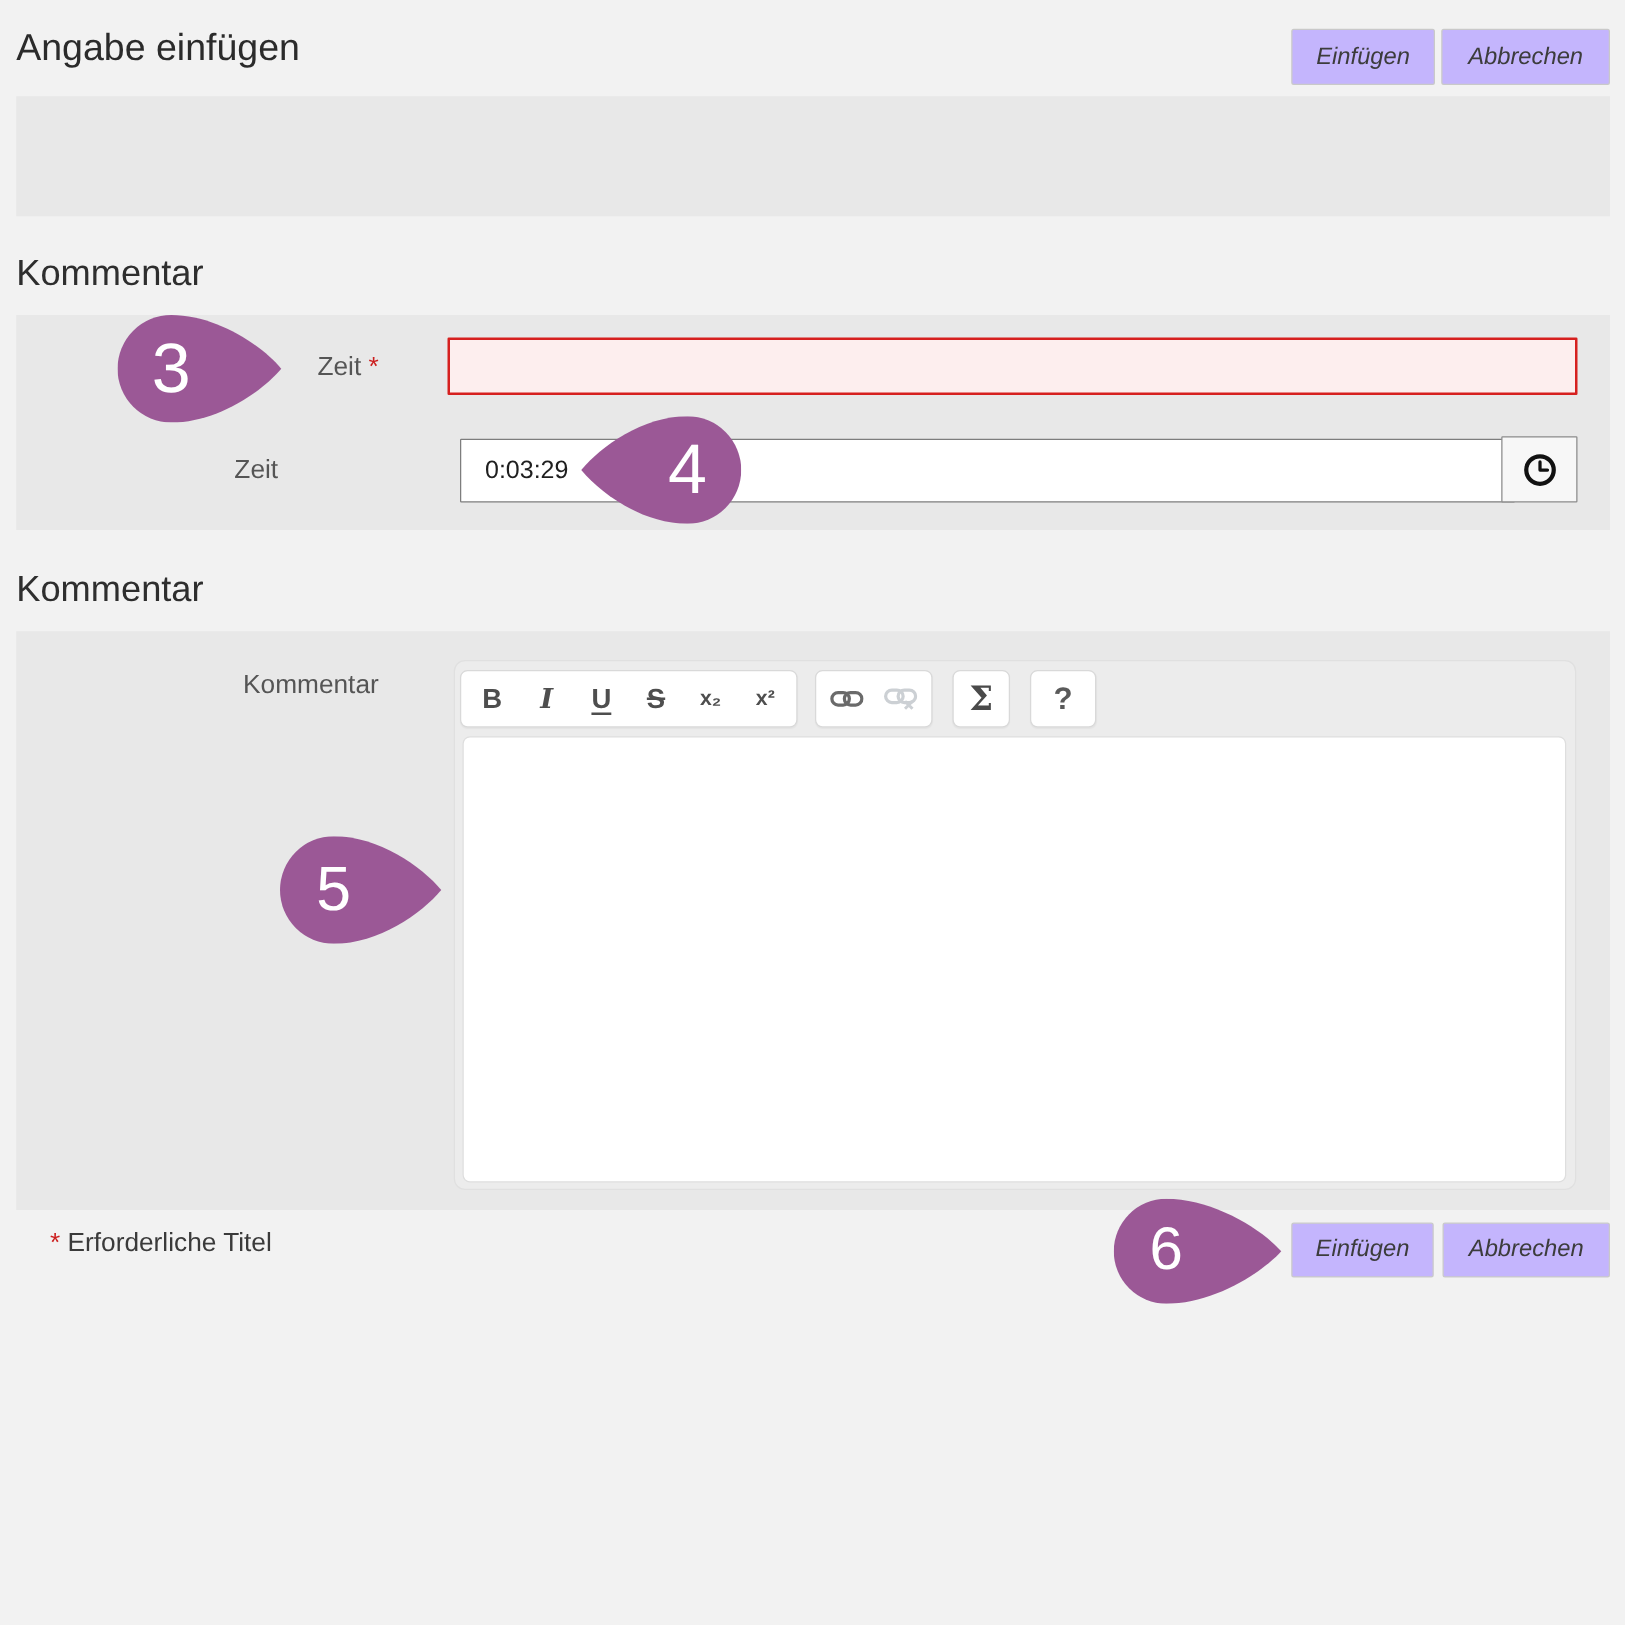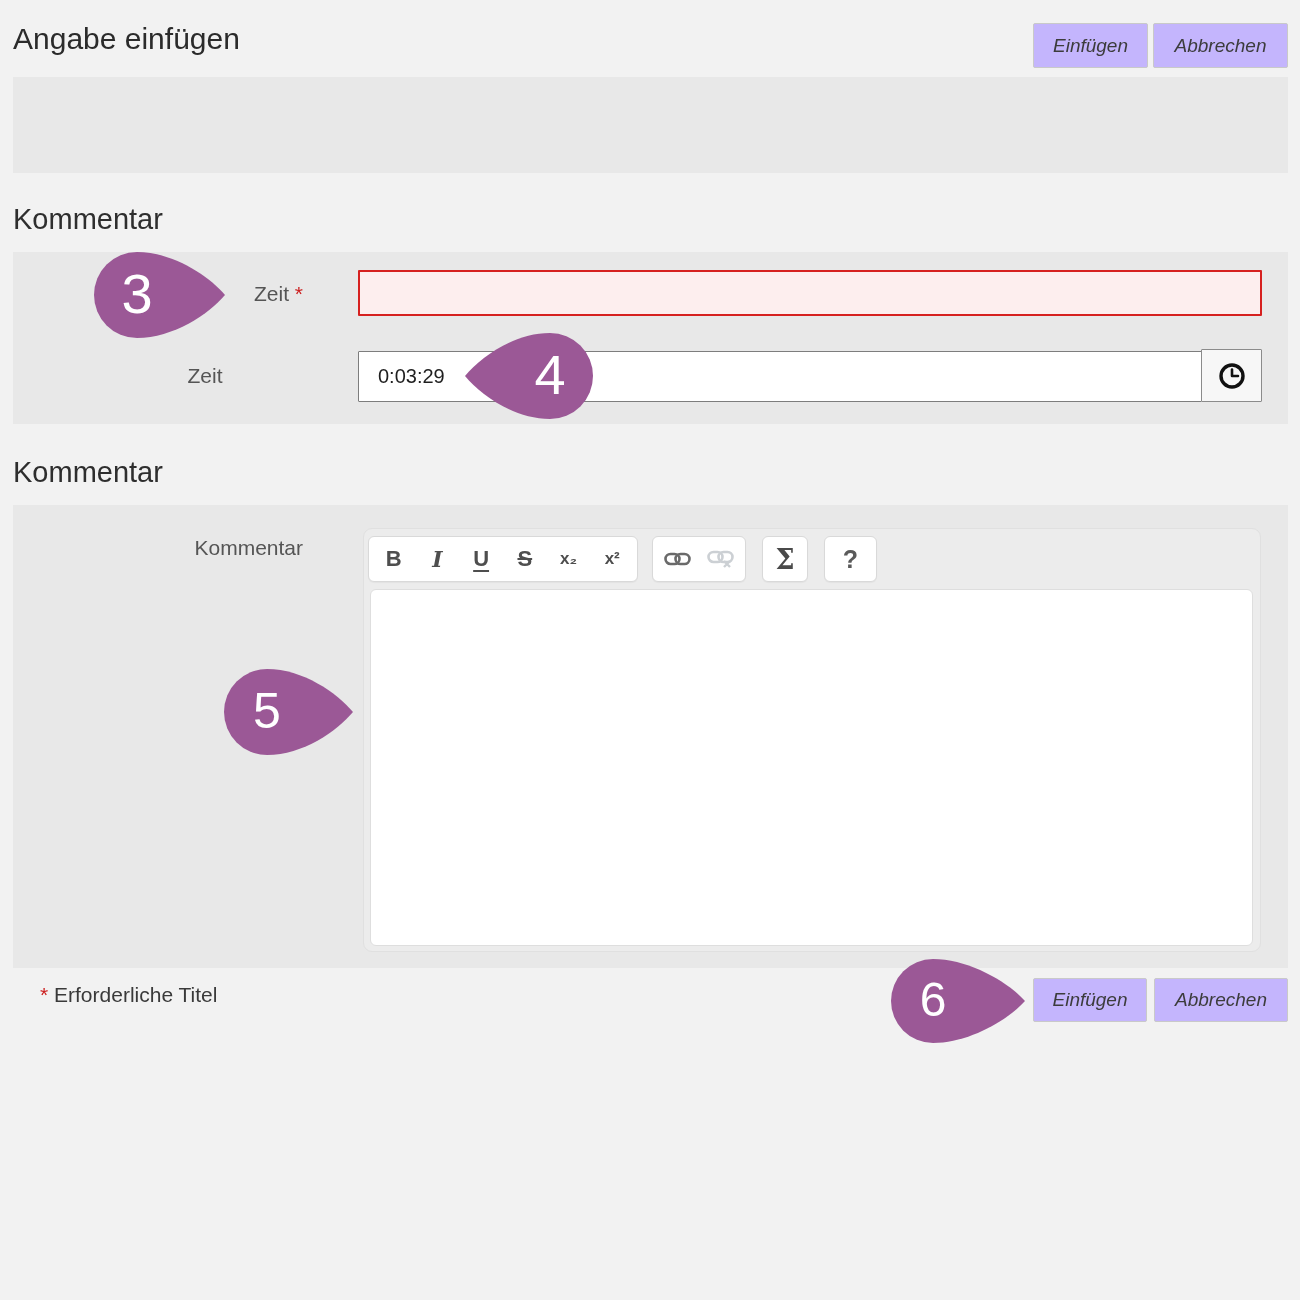--- a/index.html
+++ b/index.html
@@ -46,21 +46,21 @@
   .req-star{color:#cc1f1f;}
 
   
   #input-title{
     left:358px;top:270px;width:904px;height:46px;
     border:2px solid #d6201f;background:#fdeeee;border-radius:1px;
     font-size:20px;padding:0 18px;color:#222;
     font-family:"Liberation Sans", sans-serif;
   }
   #input-time{
-    left:358px;top:351px;width:844px;height:51px;
+    left:368px;top:351px;width:844px;height:51px;
     border:1px solid #7d7d7d;background:#ffffff;border-radius:1px;
     font-size:20px;padding:0 19px;color:#1f1f1f;
     font-family:"Liberation Sans", sans-serif;
   }
   #btn-time-picker{
     left:1201px;top:349px;width:61px;height:53px;
     background:#f7f7f7;border:1px solid #8b8b8b;border-radius:1px;
     display:flex;align-items:center;justify-content:center;cursor:pointer;
   }
 

